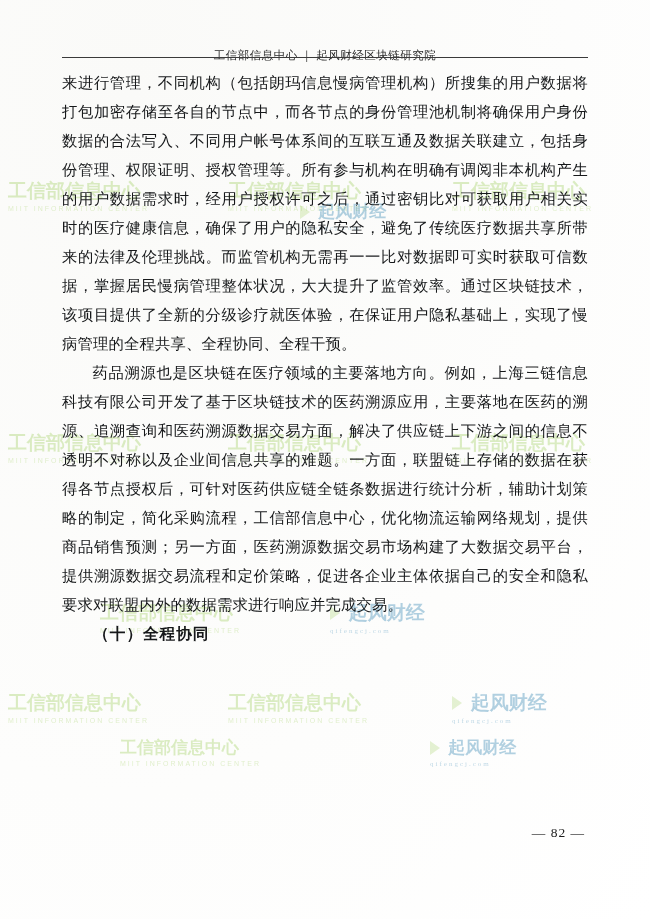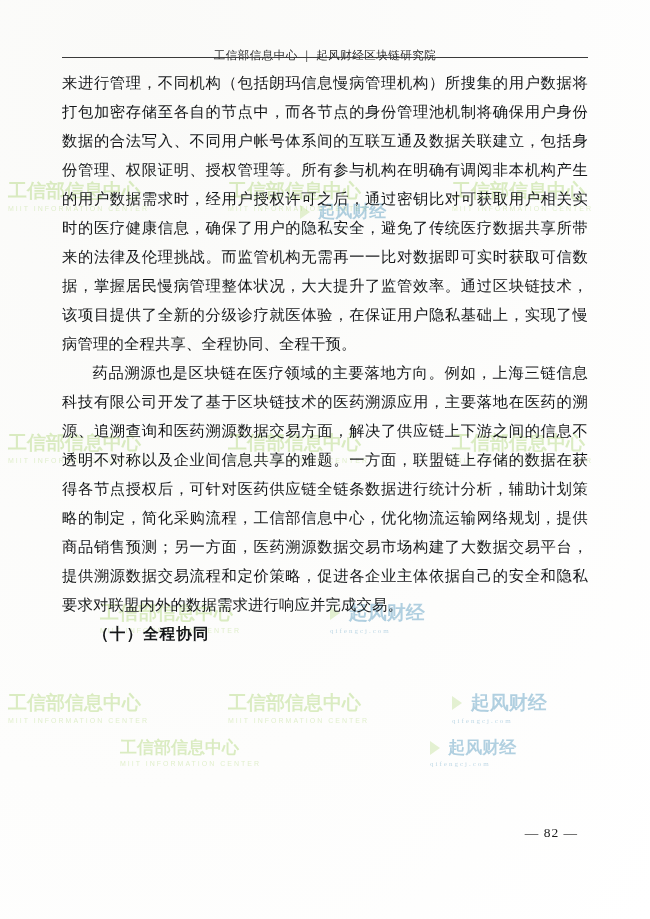--- a/index.html
+++ b/index.html
@@ -66,21 +66,21 @@
   }
   .heading {
     margin: 0;
     text-indent: 2em;
     font-weight: bold;
     font-size: 15.6px;
     letter-spacing: 1px;
   }
   .footer {
     position: absolute;
-    right: 72px;
+    right: 65px;
     bottom: 78px;
     font-size: 13.5px;
     color: #1a1a1a;
     letter-spacing: 1px;
   }
 
   
   .wm-layer {
     position: absolute;
     inset: 0;

